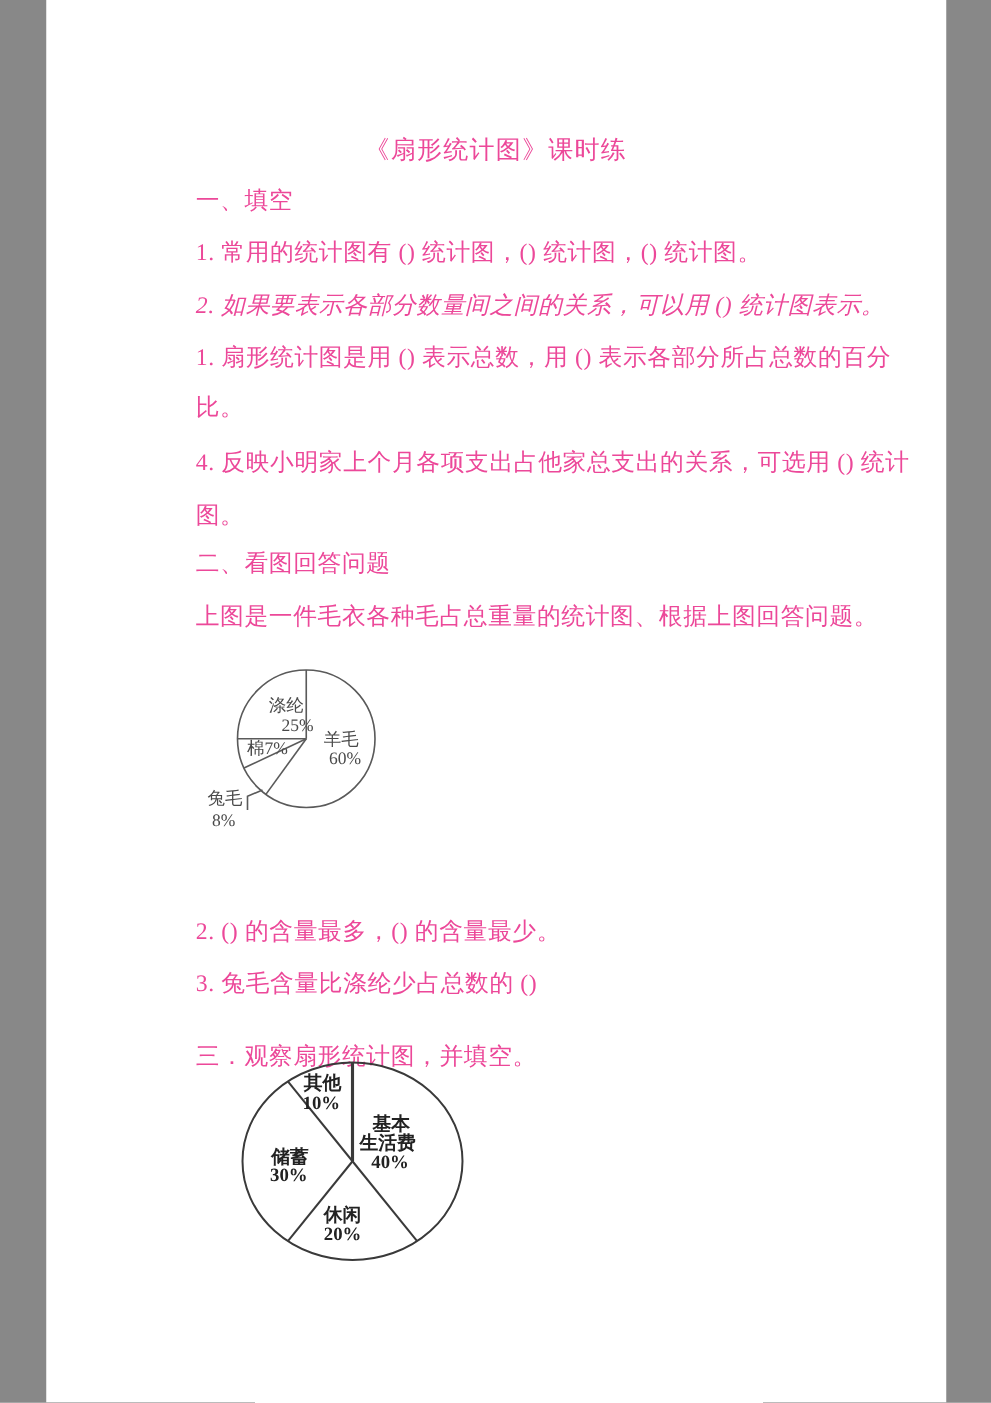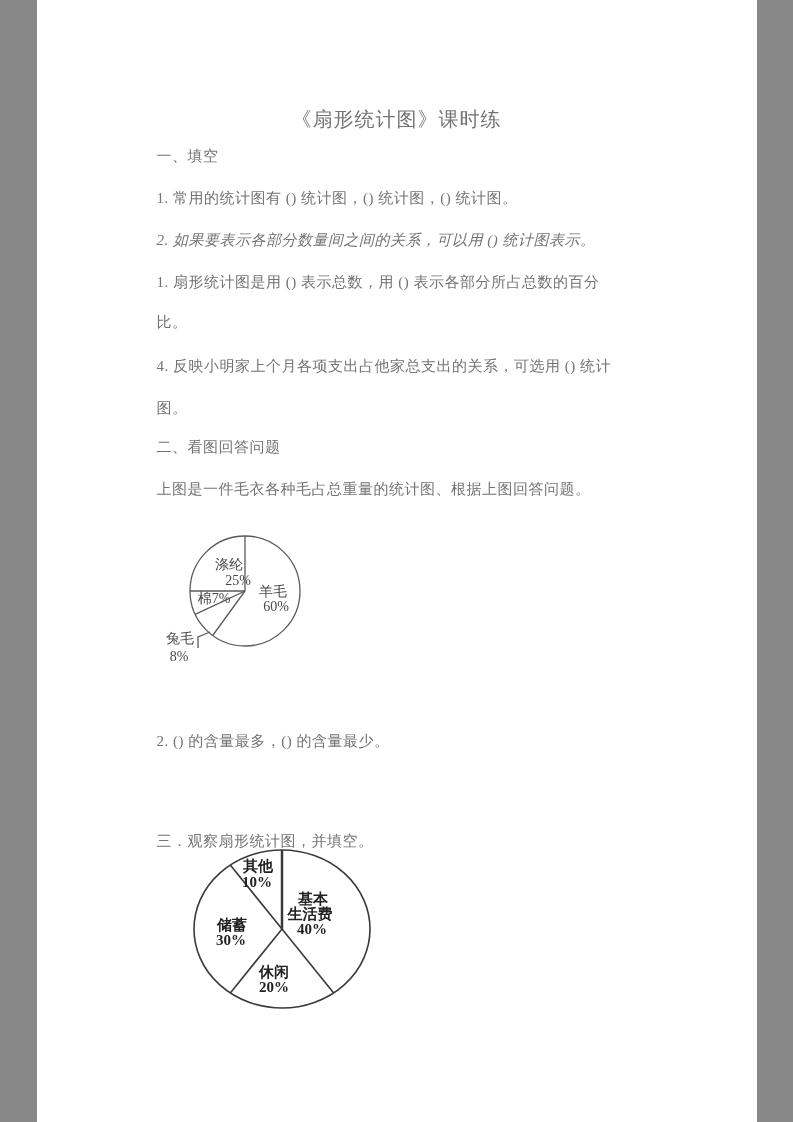--- a/index.html
+++ b/index.html
@@ -2,31 +2,31 @@
 <html><head>
 <meta charset="utf-8">
 <style>
   html,body{margin:0;padding:0;background:#888;}
   .page{
     position:relative;
     width:720px;height:1122px;
     background:#ffffff;
     margin:0 auto;
     font-family:"Liberation Serif","DejaVu Serif",serif;
-    color:#737373;
+    color:#ec4899;
     overflow:hidden;
   }
   .doc-title{
     position:absolute;left:0;top:106px;width:100%;
     text-align:center;font-size:20px;font-weight:400;
     letter-spacing:1px;white-space:nowrap;
   }
   .line{
     position:absolute;left:120px;
-    font-size:15px;letter-spacing:0.5px;white-space:nowrap;
+    font-size:19px;letter-spacing:0.5px;white-space:nowrap;
   }
   .t-s1{top:147px;}
   .t-q1{top:189px;text-align:center;}
   .t-q2{top:231px;font-style:italic;}
   .t-q3a{top:273px;}
   .t-q3b{top:313px;}
   .t-q4a{top:357px;}
   .t-q4b{top:399px;}
   .t-s2{top:438px;}
   .t-intro{top:480px;}
@@ -69,20 +69,21 @@
     <text x="67" y="41">涤纶</text>
     <text x="76" y="57">25%</text>
     <text x="111" y="68">羊毛</text>
     <text x="114" y="83">60%</text>
     <text x="52" y="75">棉7%</text>
     <text x="18" y="115">兔毛</text>
     <text x="17" y="133">8%</text>
   </svg>
 
   <div class="line t-b2">2.  () 的含量最多，() 的含量最少。</div>
+  <div class="line t-b3">3. 兔毛含量比涤纶少占总数的 ()</div>
   <div class="line t-s3">三．观察扇形统计图，并填空。</div>
 
   <svg class="pie2" width="195" height="172" viewBox="0 0 195 172">
     <ellipse cx="93" cy="86" rx="88" ry="79"></ellipse>
     <line x1="93" y1="86" x2="93" y2="7" style="stroke-width:2.5"></line>
     <line x1="93" y1="86" x2="144.7" y2="149.9"></line>
     <line x1="93" y1="86" x2="41.3" y2="149.9"></line>
     <line x1="93" y1="86" x2="41.3" y2="22.1"></line>
 
     <text x="69" y="28">其他</text>

